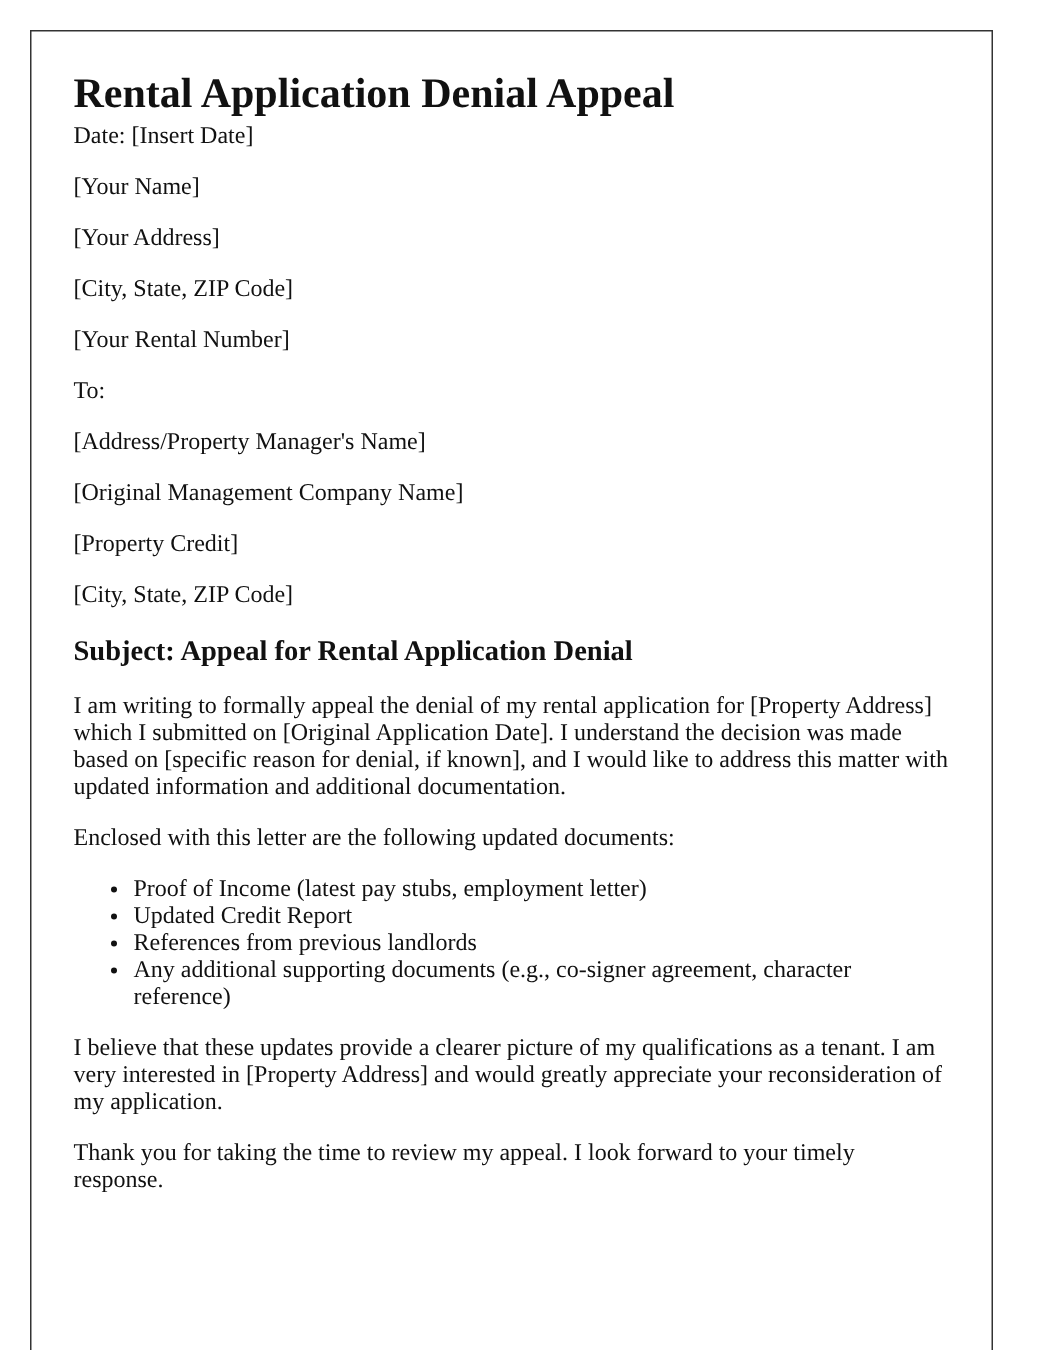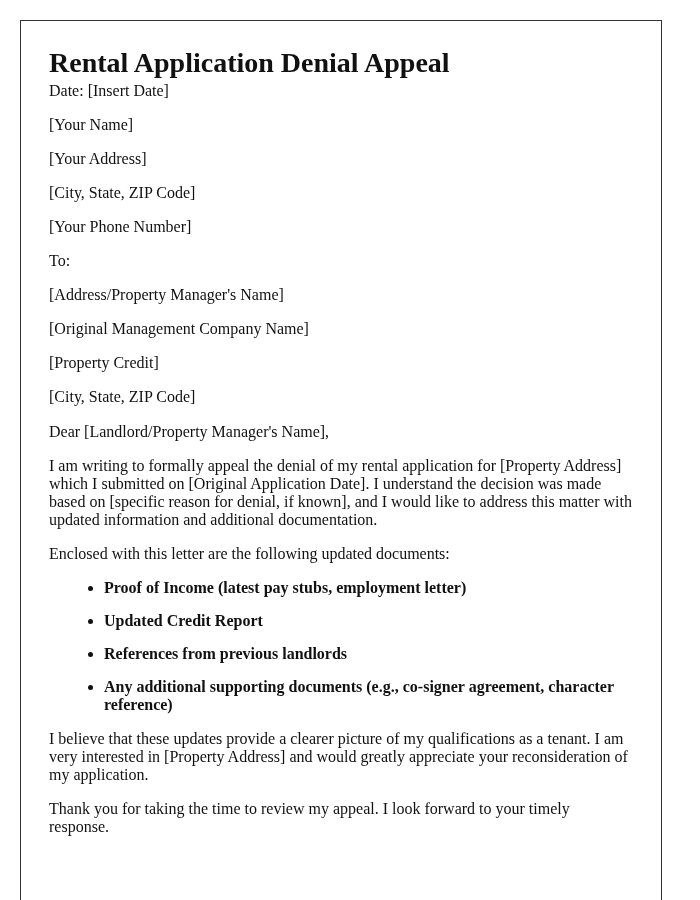--- a/index.html
+++ b/index.html
@@ -48,44 +48,43 @@
     .after-h2 {
       margin-top: 17px;
     }
     ul {
       margin: 16px 0 0 0;
       padding-left: 40px;
       font-size: 16px;
       line-height: 18px;
     }
     li {
-      margin: 15px;
-      font-weight: bold;
+      margin: 0;
     }
   </style>
 </head>
 <body>
 
 <div class="letter">
   <h1>Rental Application Denial Appeal</h1>
 
   <p class="first-after-title">Date: [Insert Date]</p>
   <p>[Your Name]</p>
   <p>[Your Address]</p>
   <p>[City, State, ZIP Code]</p>
-  <p>[Your Phone Number]</p>
+  <p>[Your Rental Number]</p>
 
   <p>To:</p>
   <p>[Address/Property Manager's Name]</p>
   <p>[Original Management Company Name]</p>
   <p>[Property Credit]</p>
   <p>[City, State, ZIP Code]</p>
 
+  <h2>Subject: Appeal for Rental Application Denial</h2>
 
-  <p class="after-h2">Dear [Landlord/Property Manager's Name],</p>
 
   <p>I am writing to formally appeal the denial of my rental application for [Property Address] which I submitted on [Original Application Date]. I understand the decision was made based on [specific reason for denial, if known], and I would like to address this matter with updated information and additional documentation.</p>
   <p>Enclosed with this letter are the following updated documents:</p>
 
   <ul>
     <li>Proof of Income (latest pay stubs, employment letter)</li>
     <li>Updated Credit Report</li>
     <li>References from previous landlords</li>
     <li>Any additional supporting documents (e.g., co-signer agreement, character reference)</li>
   </ul>

